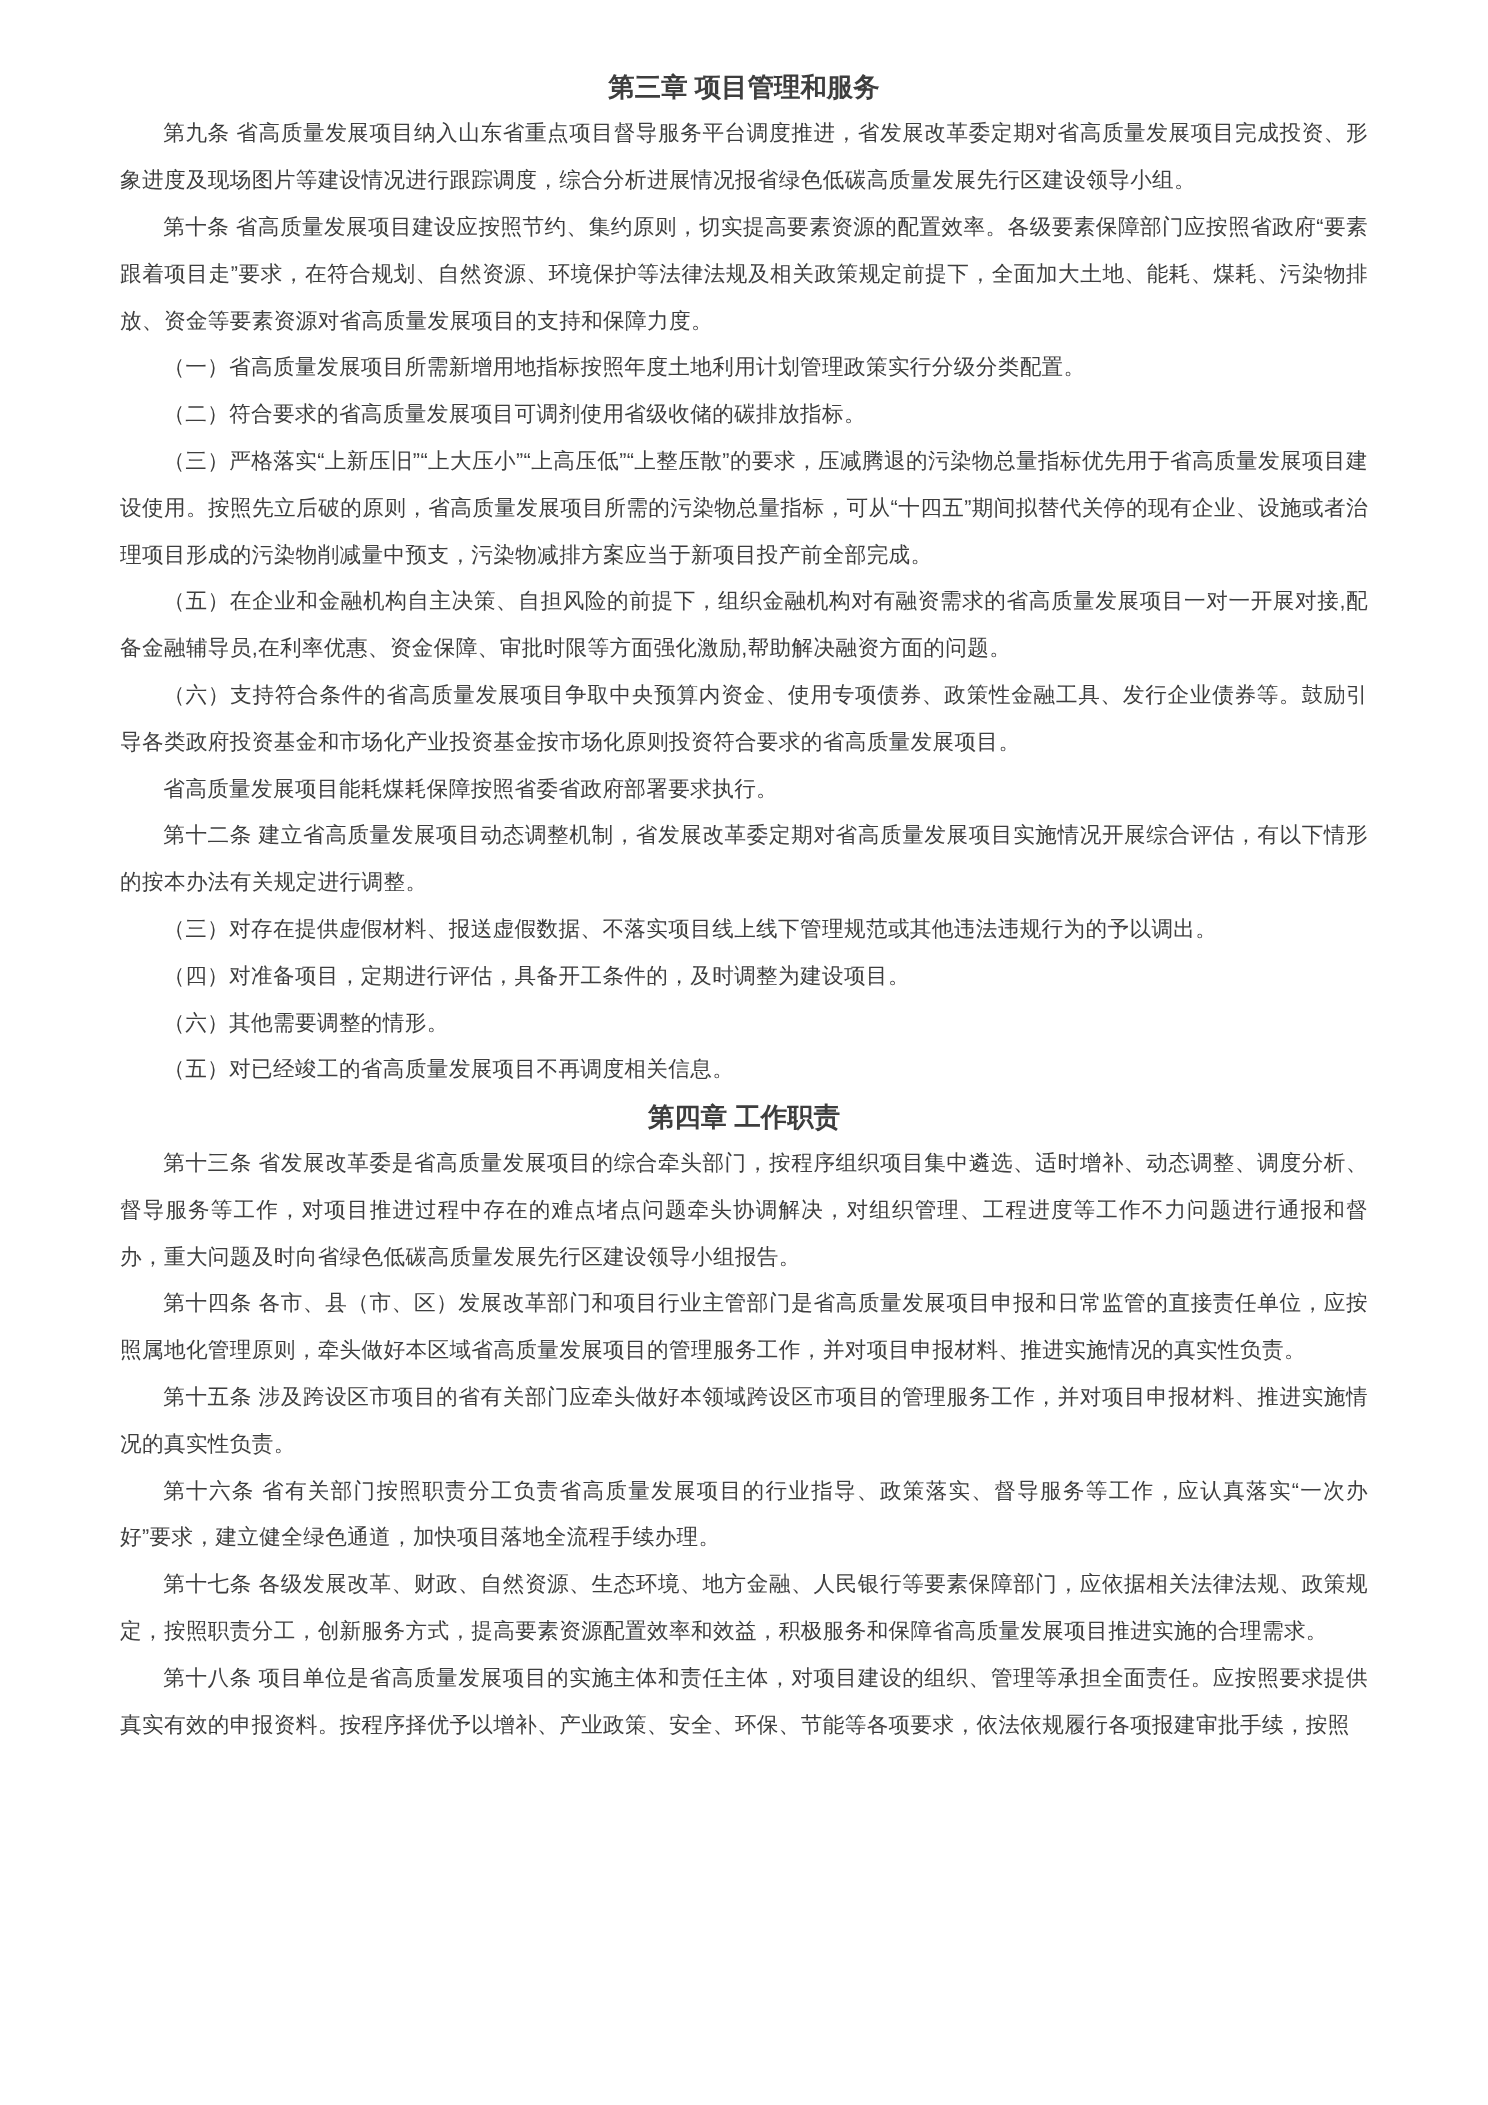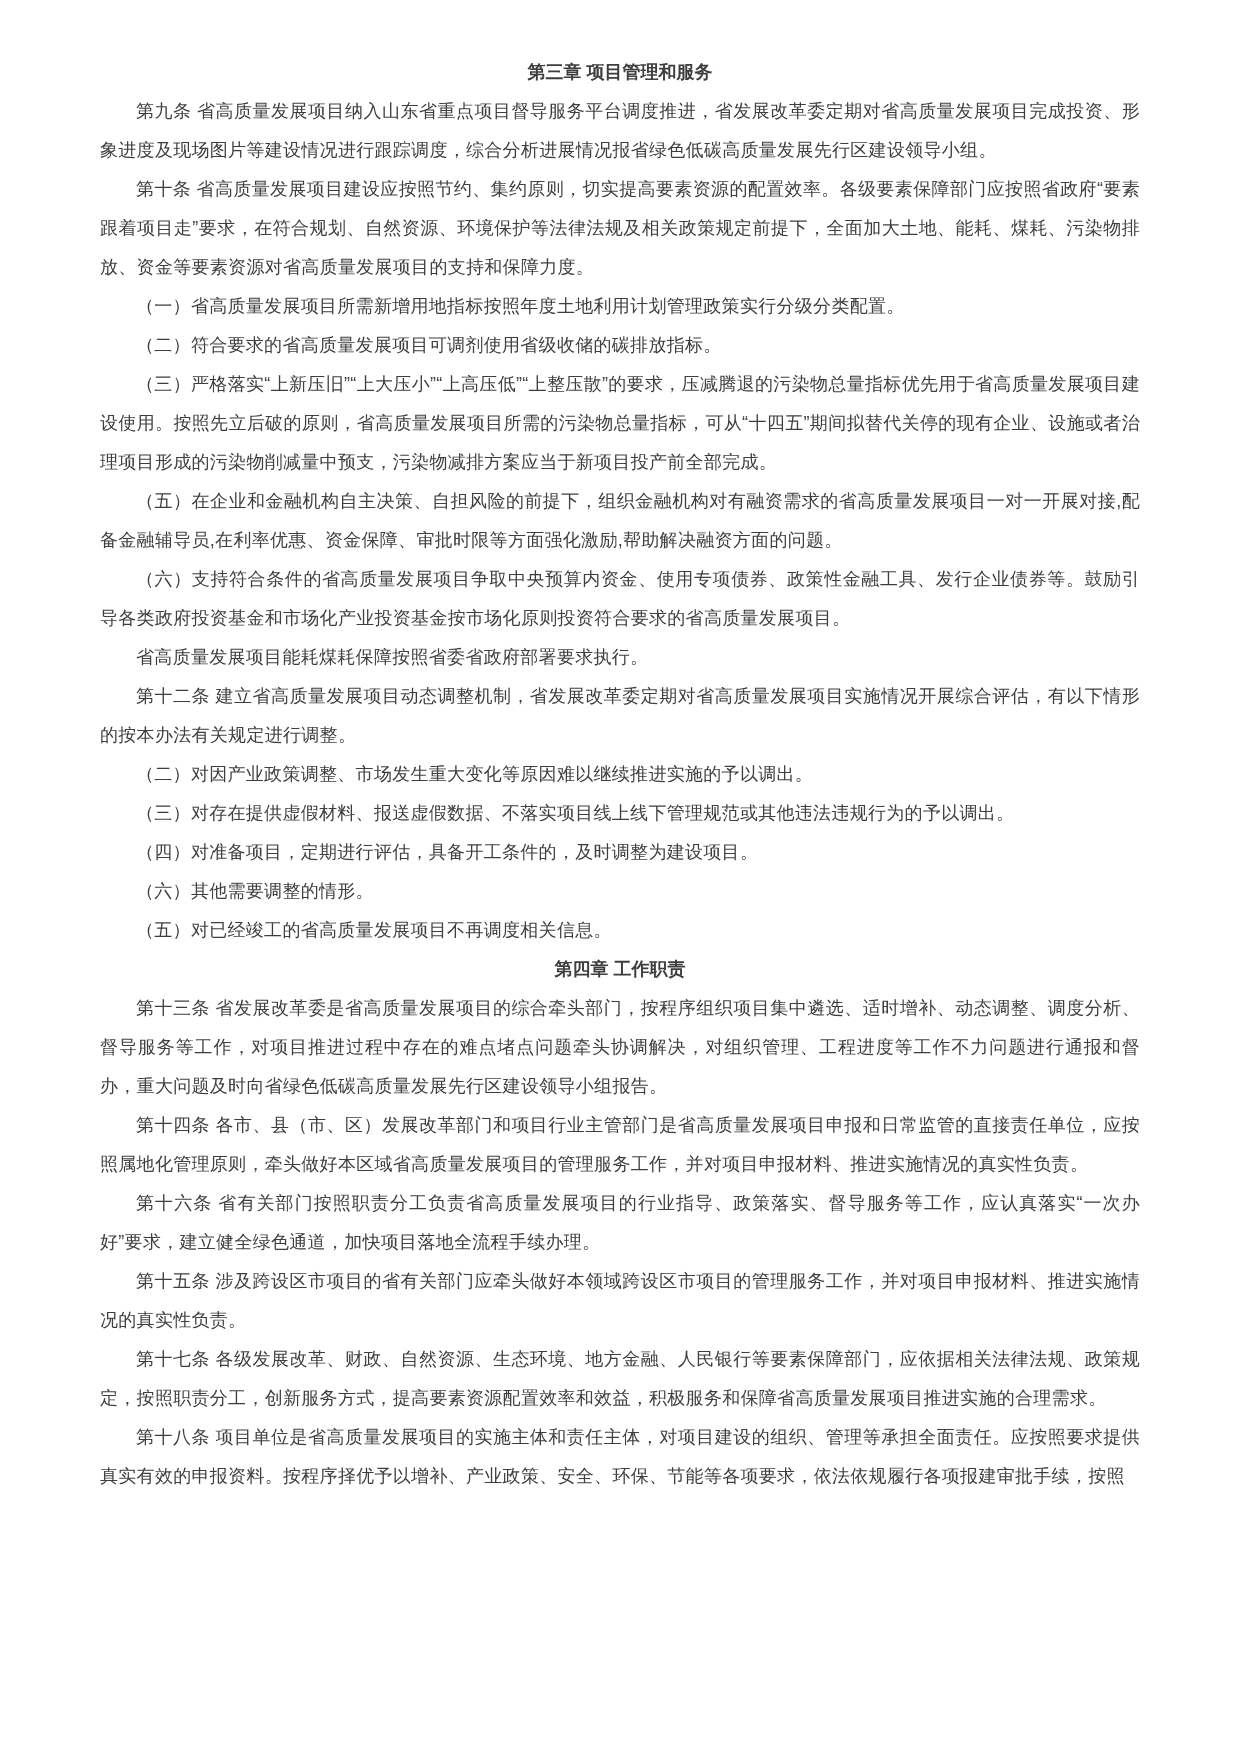--- a/index.html
+++ b/index.html
@@ -17,21 +17,21 @@
     padding: 53px 100px 0 100px;
     font-family: "Liberation Sans", "DejaVu Sans", sans-serif;
     font-size: 18px;
     line-height: 39px;
     color: #3e3e3e;
     overflow: hidden;
   }
   .chapter-heading {
     text-align: center;
     font-weight: 600;
-    font-size: 18px;
+    font-size: 22px;
     line-height: 39px;
     margin: 0;
   }
   .para {
     margin: 0;
     text-indent: 2em;
     text-align: justify;
     text-justify: inter-ideograph;
     letter-spacing: 0.3px;
   }
@@ -44,26 +44,25 @@
       <div class="chapter-heading">第三章 项目管理和服务</div>
       <div class="para">第九条 省高质量发展项目纳入山东省重点项目督导服务平台调度推进，省发展改革委定期对省高质量发展项目完成投资、形象进度及现场图片等建设情况进行跟踪调度，综合分析进展情况报省绿色低碳高质量发展先行区建设领导小组。</div>
       <div class="para">第十条 省高质量发展项目建设应按照节约、集约原则，切实提高要素资源的配置效率。各级要素保障部门应按照省政府“要素跟着项目走”要求，在符合规划、自然资源、环境保护等法律法规及相关政策规定前提下，全面加大土地、能耗、煤耗、污染物排放、资金等要素资源对省高质量发展项目的支持和保障力度。</div>
       <div class="para">（一）省高质量发展项目所需新增用地指标按照年度土地利用计划管理政策实行分级分类配置。</div>
       <div class="para">（二）符合要求的省高质量发展项目可调剂使用省级收储的碳排放指标。</div>
       <div class="para">（三）严格落实“上新压旧”“上大压小”“上高压低”“上整压散”的要求，压减腾退的污染物总量指标优先用于省高质量发展项目建设使用。按照先立后破的原则，省高质量发展项目所需的污染物总量指标，可从“十四五”期间拟替代关停的现有企业、设施或者治理项目形成的污染物削减量中预支，污染物减排方案应当于新项目投产前全部完成。</div>
       <div class="para">（五）在企业和金融机构自主决策、自担风险的前提下，组织金融机构对有融资需求的省高质量发展项目一对一开展对接,配备金融辅导员,在利率优惠、资金保障、审批时限等方面强化激励,帮助解决融资方面的问题。</div>
       <div class="para">（六）支持符合条件的省高质量发展项目争取中央预算内资金、使用专项债券、政策性金融工具、发行企业债券等。鼓励引导各类政府投资基金和市场化产业投资基金按市场化原则投资符合要求的省高质量发展项目。</div>
       <div class="para">省高质量发展项目能耗煤耗保障按照省委省政府部署要求执行。</div>
       <div class="para">第十二条 建立省高质量发展项目动态调整机制，省发展改革委定期对省高质量发展项目实施情况开展综合评估，有以下情形的按本办法有关规定进行调整。</div>
-      <div class="para">（二）对因产业政策调整、市场发生重大变化等原因难以继续推进实施的予以调出。</div>
       <div class="para">（三）对存在提供虚假材料、报送虚假数据、不落实项目线上线下管理规范或其他违法违规行为的予以调出。</div>
       <div class="para">（四）对准备项目，定期进行评估，具备开工条件的，及时调整为建设项目。</div>
       <div class="para">（六）其他需要调整的情形。</div>
       <div class="para">（五）对已经竣工的省高质量发展项目不再调度相关信息。</div>
       <div class="chapter-heading">第四章 工作职责</div>
       <div class="para">第十三条 省发展改革委是省高质量发展项目的综合牵头部门，按程序组织项目集中遴选、适时增补、动态调整、调度分析、督导服务等工作，对项目推进过程中存在的难点堵点问题牵头协调解决，对组织管理、工程进度等工作不力问题进行通报和督办，重大问题及时向省绿色低碳高质量发展先行区建设领导小组报告。</div>
       <div class="para">第十四条 各市、县（市、区）发展改革部门和项目行业主管部门是省高质量发展项目申报和日常监管的直接责任单位，应按照属地化管理原则，牵头做好本区域省高质量发展项目的管理服务工作，并对项目申报材料、推进实施情况的真实性负责。</div>
+      <div class="para">第十五条 涉及跨设区市项目的省有关部门应牵头做好本领域跨设区市项目的管理服务工作，并对项目申报材料、推进实施情况的真实性负责。</div>
       <div class="para">第十六条 省有关部门按照职责分工负责省高质量发展项目的行业指导、政策落实、督导服务等工作，应认真落实“一次办好”要求，建立健全绿色通道，加快项目落地全流程手续办理。</div>
-      <div class="para">第十五条 涉及跨设区市项目的省有关部门应牵头做好本领域跨设区市项目的管理服务工作，并对项目申报材料、推进实施情况的真实性负责。</div>
       <div class="para">第十七条 各级发展改革、财政、自然资源、生态环境、地方金融、人民银行等要素保障部门，应依据相关法律法规、政策规定，按照职责分工，创新服务方式，提高要素资源配置效率和效益，积极服务和保障省高质量发展项目推进实施的合理需求。</div>
       <div class="para">第十八条 项目单位是省高质量发展项目的实施主体和责任主体，对项目建设的组织、管理等承担全面责任。应按照要求提供真实有效的申报资料。按程序择优予以增补、产业政策、安全、环保、节能等各项要求，依法依规履行各项报建审批手续，按照</div>
     </div>
 </div>
 
 </body></html>

